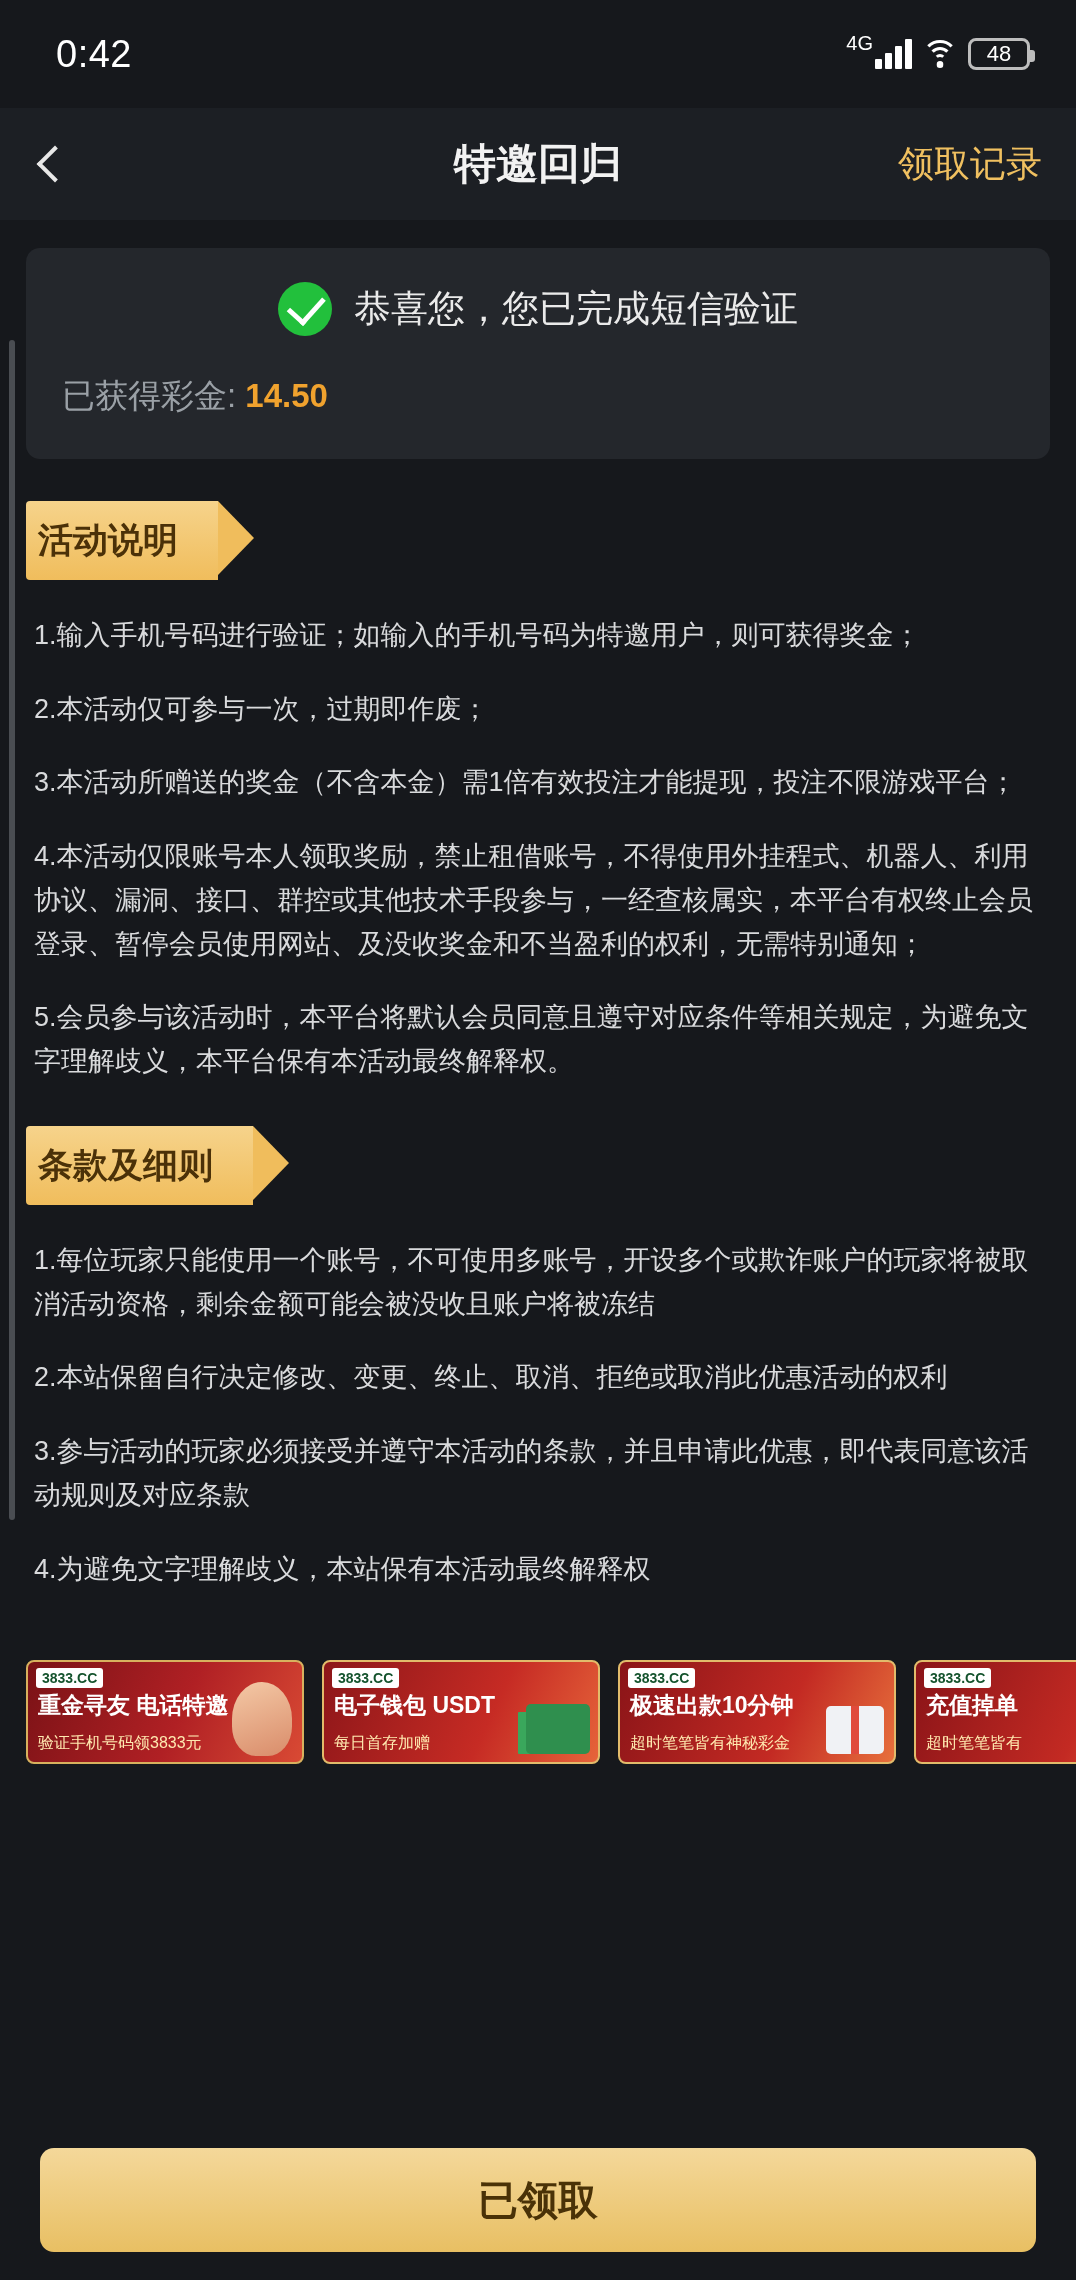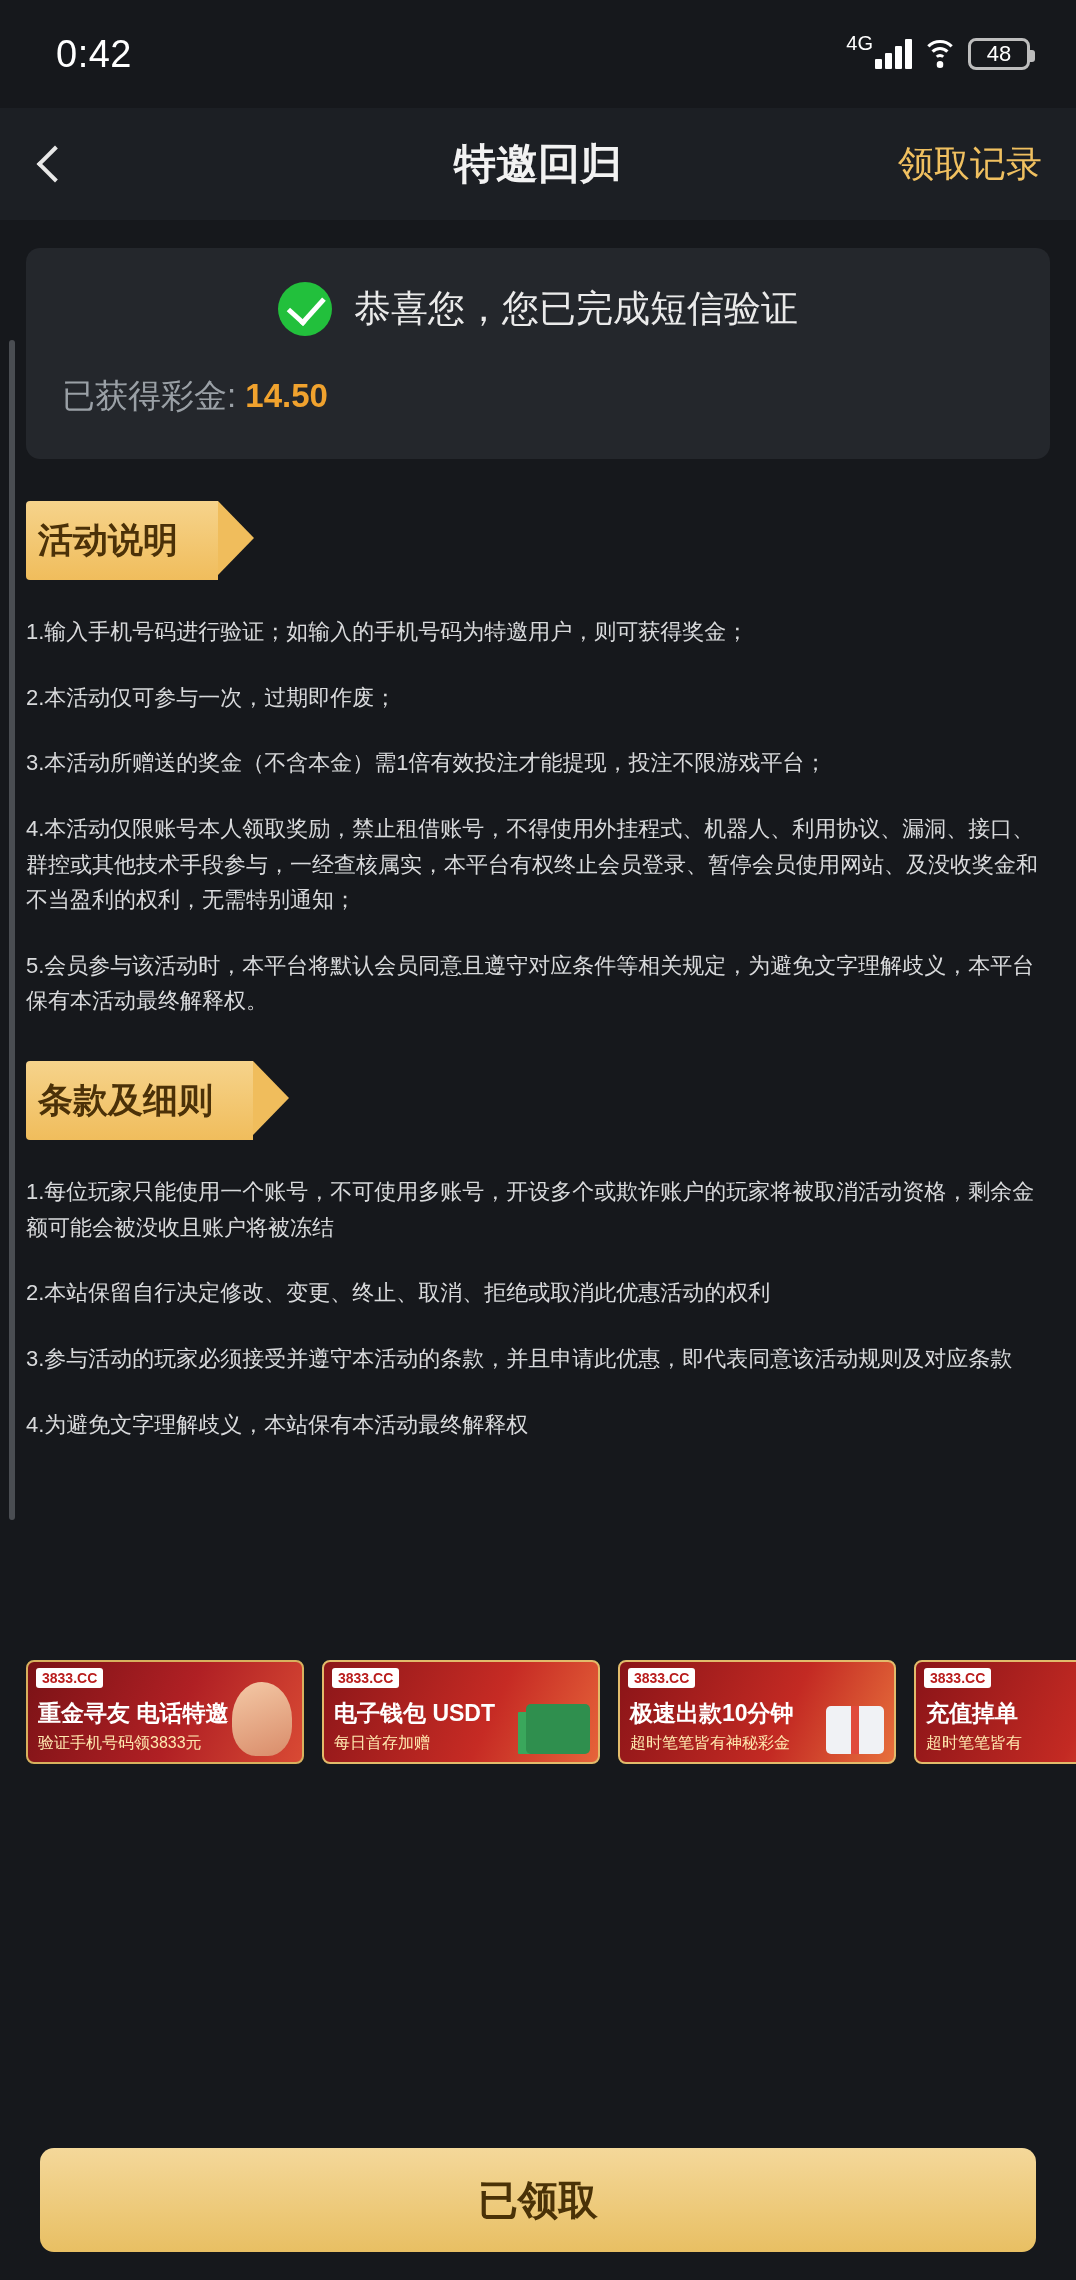--- a/index.html
+++ b/index.html
@@ -121,22 +121,23 @@
     border-radius: 4px 0 0 4px;
   }
   .ribbon::after {
     content: ""; position: absolute; right: -36px; top: 0;
     border-top: 37px solid transparent;
     border-bottom: 37px solid transparent;
     border-left: 36px solid #f0bd5c;
   }
 
   .para {
-    font-size: 22px; line-height: 1.62; color: #d9dadc;
+    font-size: 27px; line-height: 1.62; color: #d9dadc;
     margin-top: 30px;
+    margin-left: 8px;
   }
   .para.first { margin-top: 34px; }
 
   
   .banners {
     position: absolute; left: 26px; right: 0; top: 1660px;
     display: flex; gap: 18px; overflow: hidden;
   }
   .banner {
     width: 278px; height: 104px; flex: none;
@@ -144,25 +145,25 @@
     border: 2px solid #d8b15e;
     display: flex; flex-direction: column; justify-content: flex-end;
     padding: 0 0 8px 10px;
   }
   .banner.b1 { background: linear-gradient(115deg,#7a1216 0%, #b02024 55%, #d94a34 100%); }
   .banner.b2 { background: linear-gradient(115deg,#8c1619 0%, #c62b24 60%, #e6643a 100%); border-color:#e2bb6b; }
   .banner.b3 { background: linear-gradient(115deg,#8a1418 0%, #c32a23 60%, #e7703c 100%); border-color:#e2bb6b; }
   .banner.b4 { background: linear-gradient(115deg,#8a1418 0%, #c32a23 60%, #e7703c 100%); border-color:#e2bb6b; }
   .banner-tag {
     position: absolute; top: 6px; left: 8px;
-    background: #ffffff; color: #b91c1c;
+    background: #ffffff; color: #14532d;
     font-size: 14px; font-weight: 700; padding: 2px 6px; border-radius: 3px;
   }
   .banner-title { font-size: 23px; color: #ffffff; font-weight: 700; line-height: 1.15; }
-  .banner-sub { font-size: 16px; color: #ffe9b0; margin-top: 7px; }
+  .banner-sub { font-size: 16px; color: #ffe9b0; margin-top: 15px; }
   .art-circle { position:absolute; right:10px; bottom:6px; width:60px; height:74px; background:linear-gradient(160deg,#f4c9a6,#d98c6a); border-radius:50% 50% 40% 40%; }
   .art-box { position:absolute; right:8px; bottom:8px; width:64px; height:50px; background:#2f8f4e; border-radius:5px; box-shadow:-12px 4px 0 -4px #3aa75c; }
   .art-gift { position:absolute; right:10px; bottom:8px; width:58px; height:48px; background:#f0f2f5; border-radius:5px; }
   .art-gift::after { content:""; position:absolute; left:50%; top:0; width:8px; height:100%; background:#e04b3c; transform:translateX(-50%); }
 
   
   .bottom-bar {
     position: absolute; left: 0; right: 0; bottom: 8px; height: 150px;
     background: #16181c;
     padding: 26px 40px 0 40px;

